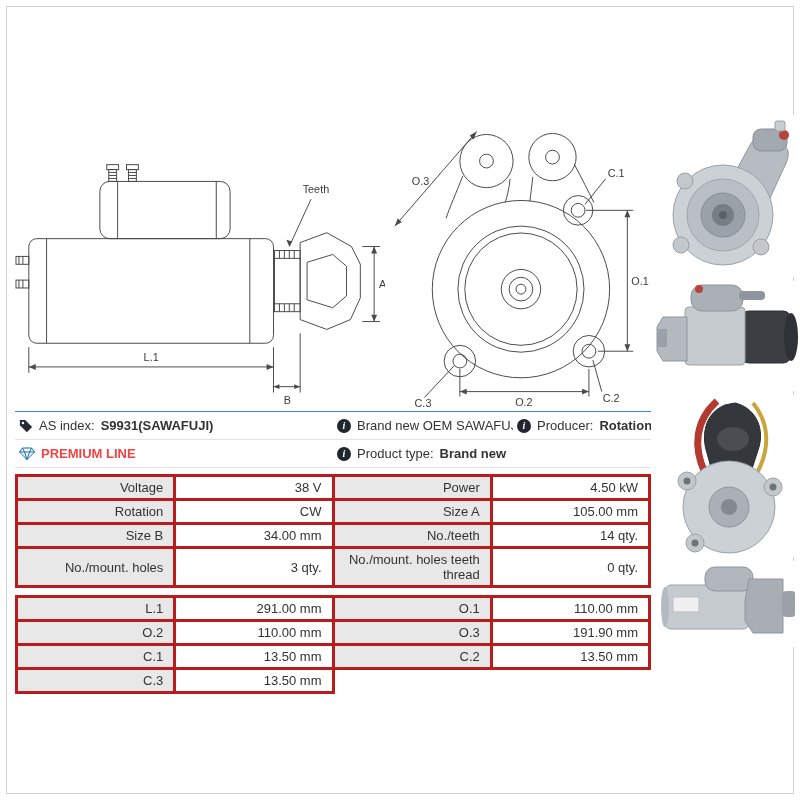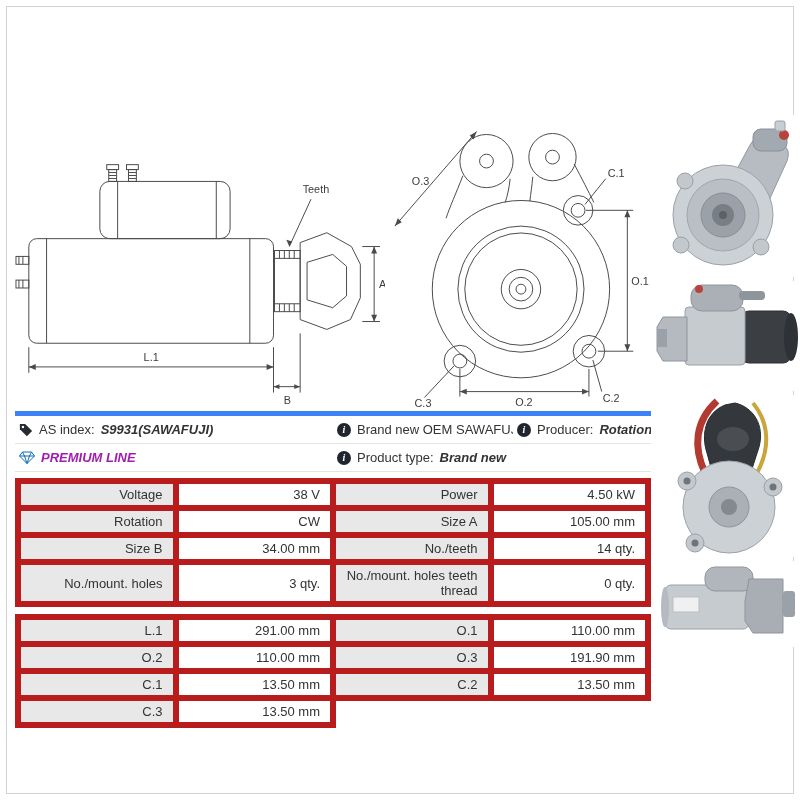--- a/index.html
+++ b/index.html
@@ -4,31 +4,31 @@
 <style>
   * { margin:0; padding:0; box-sizing:border-box; }
   html,body { width:800px; height:800px; background:#fff; font-family:"Liberation Sans", sans-serif; color:#333; }
   .frame { position:absolute; left:6px; top:6px; width:788px; height:788px; border:1px solid #d2d2d2; background:#fff; padding:8px; }
   .main { display:flex; align-items:flex-start; }
   .left-col { width:636px; }
   .right-col { width:148px; margin-left:4px; margin-top:100px; display:flex; flex-direction:column; gap:4px; }
   .drawings { height:396px; display:flex; align-items:flex-end; }
   .drawings svg { display:block; }
   svg text { font-family:"Liberation Sans", sans-serif; font-size:11px; fill:#3c3c3c; }
-  .info-rows { border-top:5px solid #3b82f6; }
+  .info-rows { border-top:1px solid #3b82f6; }
   .info-row { display:grid; grid-template-columns:318px 180px 1fr; align-items:center; height:28px; border-bottom:1px solid #e3e3e3; font-size:13px; }
   .info-item { display:flex; align-items:center; gap:6px; padding-left:4px; white-space:nowrap; overflow:hidden; }
-  .info-item b { font-weight:bold;font-style:italic; }
-  .premium { color:#a21caf; font-weight:bold; }
+  .info-item b { font-weight:bold; }
+  .premium { color:#ef4444; font-weight:bold; }
   .info-ic { display:inline-flex; width:14px; height:14px; border-radius:50%; background:#20252e; color:#fff;
              font-family:"Liberation Serif", serif; font-style:italic; font-weight:bold; font-size:10px;
              align-items:center; justify-content:center; flex:0 0 14px; }
   .spec { margin-top:6px; }
   .spec table { width:100%; border-collapse:collapse; table-layout:fixed; font-size:13px; }
-  .spec td { border:6px solid #b91c1c; padding:3px 10px; text-align:right; height:24px; vertical-align:middle; color:#333; }
+  .spec td { border:3px solid #b91c1c; padding:3px 10px; text-align:right; height:24px; vertical-align:middle; color:#333; }
   .spec td.lbl { background:#e8e8e8; }
   .spec td.blank { border:none; background:transparent; }
   .spec .grp { margin-bottom:7px; }
   .photo { background:#fff; }
   .photo svg { display:block; }
 </style>
 </head>
 <body>
 
 <div class="frame">

